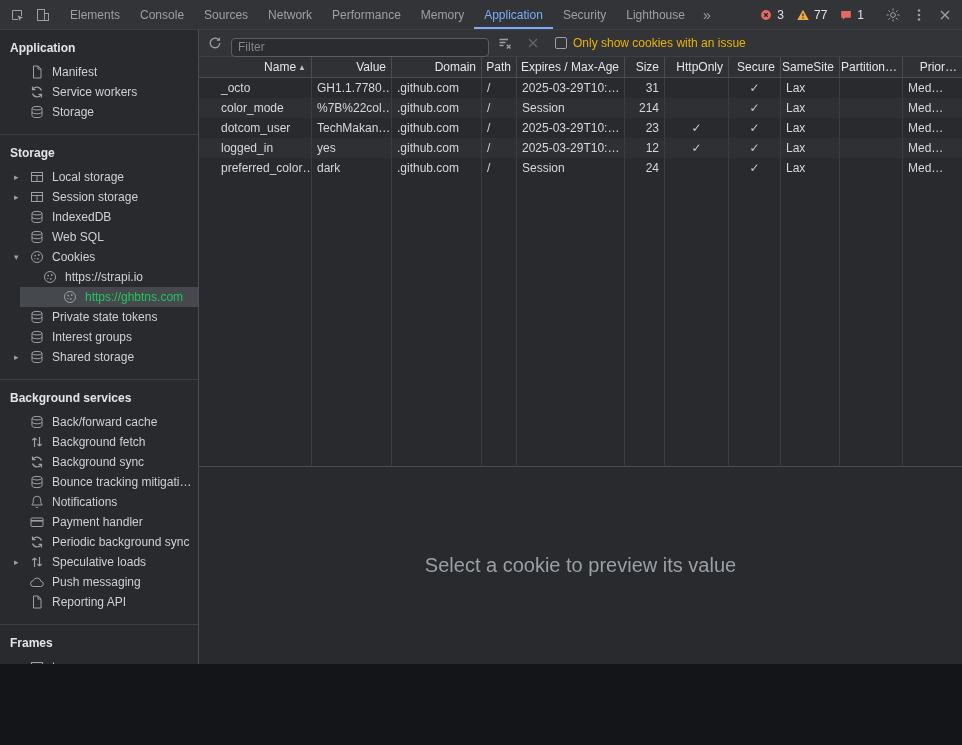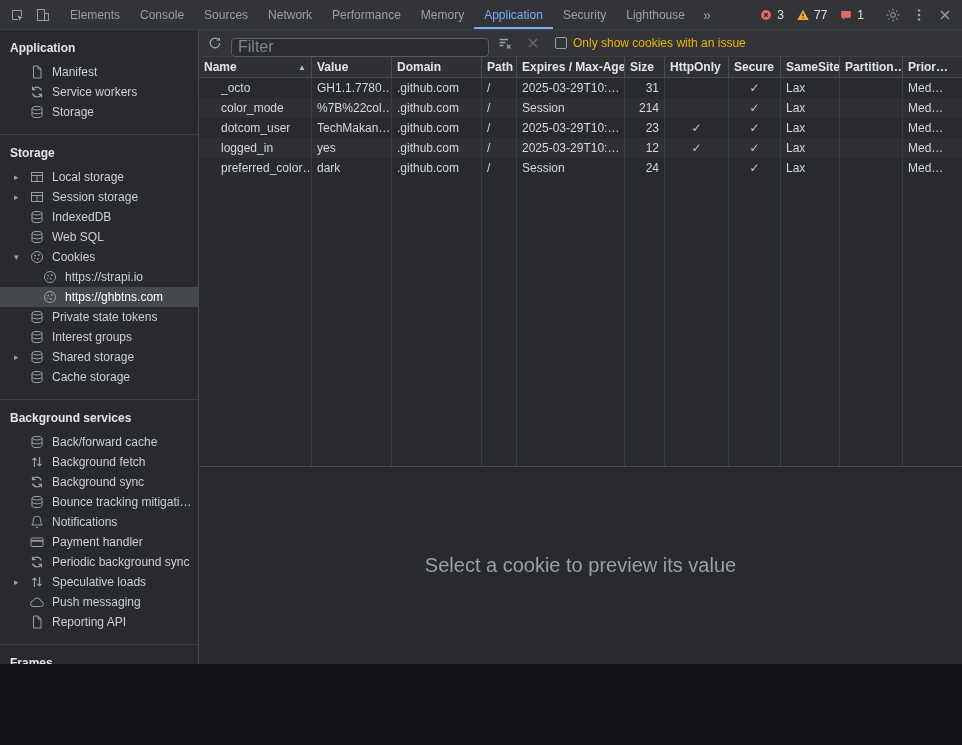--- a/index.html
+++ b/index.html
@@ -25,44 +25,44 @@
   .badge svg { width:14px; height:14px; display:block; }
   
   .body { flex:1; display:flex; min-height:0; }
   .sidebar { width:199px; flex:none; border-right:1px solid #494c50; overflow:hidden; }
   .sb-section { border-bottom:1px solid #3d4043; padding-bottom:12px; }
   .sb-section:last-child { border-bottom:none; }
   .sb-title { padding:11px 10px 7px; color:#e3e5e8; font-weight:bold; }
   .sb-item { height:20px; display:flex; align-items:center; padding-left:14px;
              color:#cdd1d6; white-space:nowrap; cursor:default; }
   .sb-item.child { padding-left:27px; }
-  .sb-item.selected { background:#45484d; color:#ffffff; }
+  .sb-item.selected { background:#45484d; color:#22c55e;margin-left:20px; }
   .expander { width:15px; flex:none; font-size:9px; color:#9aa0a6; }
   .sb-icon { width:16px; height:16px; flex:none; margin-right:7px; color:#9aa0a6; }
   .sb-icon svg { width:16px; height:16px; display:block; }
   .sb-label { overflow:hidden; text-overflow:ellipsis; }
   
   .main { flex:1; display:flex; flex-direction:column; min-width:0; }
   .cookies-toolbar { height:27px; flex:none; background:#333438; border-bottom:1px solid #3d4043;
                      display:flex; align-items:center; padding:0 4px; gap:4px; }
   .cookies-toolbar .tb-icon { width:24px; height:24px; }
   .filter { width:258px; height:19px; flex:none; background:#2b2c2f; border:1px solid #5a5d61;
             border-radius:4px; color:#dfe1e5; padding:0 6px; outline:none;
-            font-family:"Liberation Sans","DejaVu Sans",sans-serif; font-size:16px;margin-top:8px; }
+            font-family:"Liberation Sans","DejaVu Sans",sans-serif; font-size:12px;margin-top:8px; }
   .filter::placeholder { color:#80868b; }
   .dim { opacity:.45; }
   .chk { display:flex; align-items:center; gap:6px; color:#eab308; margin-left:6px; }
   .chk .box { width:12px; height:12px; flex:none; border:1px solid #9aa0a6; border-radius:2px; }
   
   .grid { flex:1; display:flex; flex-direction:column; min-height:0; }
   .grid-header, .grid-row { display:grid;
       grid-template-columns:113px 80px 90px 35px 108px 40px 64px 52px 59px 63px 1fr; }
   .grid-header { height:21px; flex:none; background:#303134; border-bottom:1px solid #494c50; }
-  .hcell { display:flex; align-items:center; justify-content:space-between; padding:0 5px;
-           border-right:1px solid #494c50; color:#e3e5e8; overflow:hidden; white-space:nowrap;font-weight:bold; }
+  .hcell { display:flex; align-items:center; justify-content:flex-end; padding:0 5px;
+           border-right:1px solid #494c50; color:#e3e5e8; overflow:hidden; white-space:nowrap; }
   .hcell:last-child { border-right:none; }
   .sort { font-size:8px; color:#bdc1c6; margin-left:2px; }
   .grid-body { flex:1; display:flex; flex-direction:column; min-height:0; }
   .grid-row { height:20px; flex:none; }
   .grid-row.odd { background:rgba(255,255,255,.03); }
   .grid-row.filler { flex:1; height:auto; }
   .cell { padding:0 5px; border-right:1px solid #393c40; display:flex; align-items:center;
           color:#d5d8dc; overflow:hidden; white-space:nowrap; }
   .cell:last-child { border-right:none; }
   .cell.c-name { padding-left:22px; }
@@ -300,31 +300,20 @@
             <span class="expander">▸</span>
             <span class="sb-icon">
               <svg viewBox="0 0 16 16" fill="none" stroke="currentColor">
                 <ellipse cx="8" cy="4.2" rx="5" ry="1.8"></ellipse>
                 <path d="M3 4.2v7.6c0 1 2.2 1.8 5 1.8s5-.8 5-1.8V4.2"></path>
                 <path d="M3 8c0 1 2.2 1.8 5 1.8S13 9 13 8"></path>
               </svg>
             </span>
             <span class="sb-label">Shared storage</span>
           </div>
-          <div class="sb-item">
-            <span class="expander"></span>
-            <span class="sb-icon">
-              <svg viewBox="0 0 16 16" fill="none" stroke="currentColor">
-                <ellipse cx="8" cy="4.2" rx="5" ry="1.8"></ellipse>
-                <path d="M3 4.2v7.6c0 1 2.2 1.8 5 1.8s5-.8 5-1.8V4.2"></path>
-                <path d="M3 8c0 1 2.2 1.8 5 1.8S13 9 13 8"></path>
-              </svg>
-            </span>
-            <span class="sb-label">Cache storage</span>
-          </div>
         </section>
         <section class="sb-section">
           <div class="sb-title">Background services</div>
           <div class="sb-item">
             <span class="expander"></span>
             <span class="sb-icon">
               <svg viewBox="0 0 16 16" fill="none" stroke="currentColor">
                 <ellipse cx="8" cy="4.2" rx="5" ry="1.8"></ellipse>
                 <path d="M3 4.2v7.6c0 1 2.2 1.8 5 1.8s5-.8 5-1.8V4.2"></path>
                 <path d="M3 8c0 1 2.2 1.8 5 1.8S13 9 13 8"></path>

